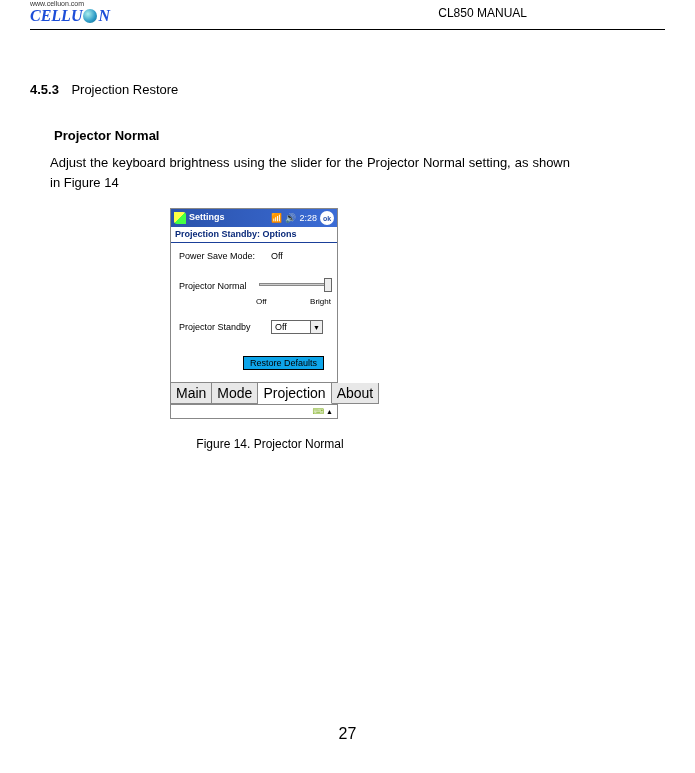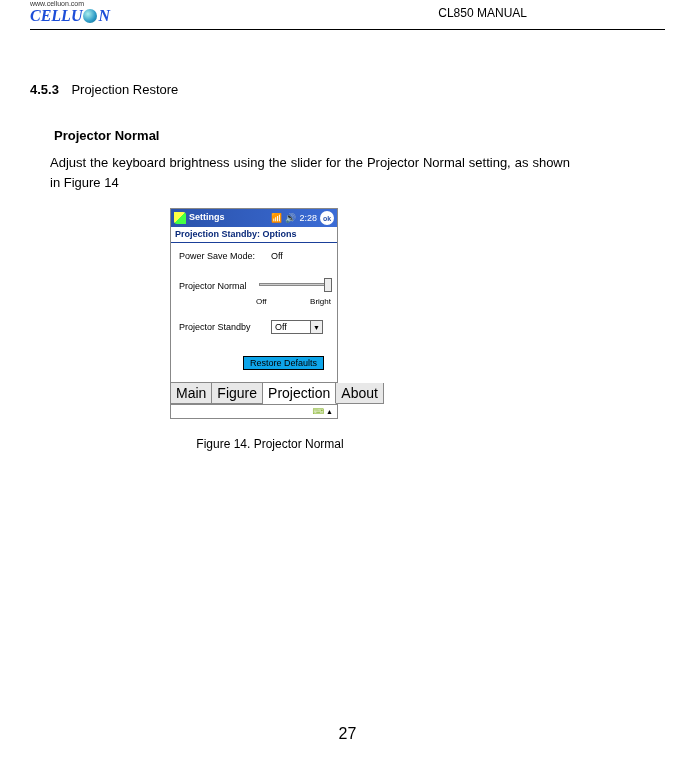--- a/index.html
+++ b/index.html
@@ -273,21 +273,21 @@
               <div class="dropdown-arrow">▼</div>
             </div>
           </div>
         </div>
 
         <div class="restore-btn">Restore Defaults</div>
       </div>
 
       <div class="tabs">
         <div class="tab">Main</div>
-        <div class="tab">Figure</div>
+        <div class="tab">Mode</div>
         <div class="tab active">Projection</div>
         <div class="tab">About</div>
       </div>
 
       <div class="sip-bar">
         <span class="sip-icon">⌨</span>
         <span class="sip-arrow">▲</span>
       </div>
     </div>
 

